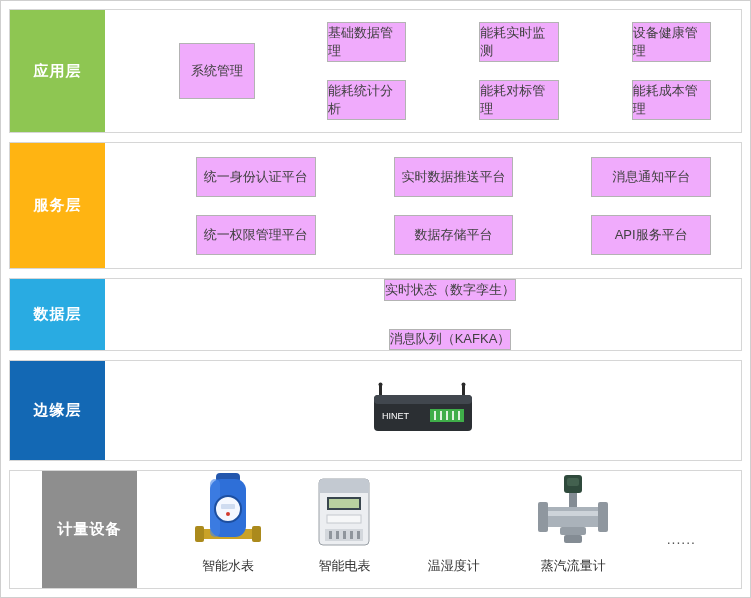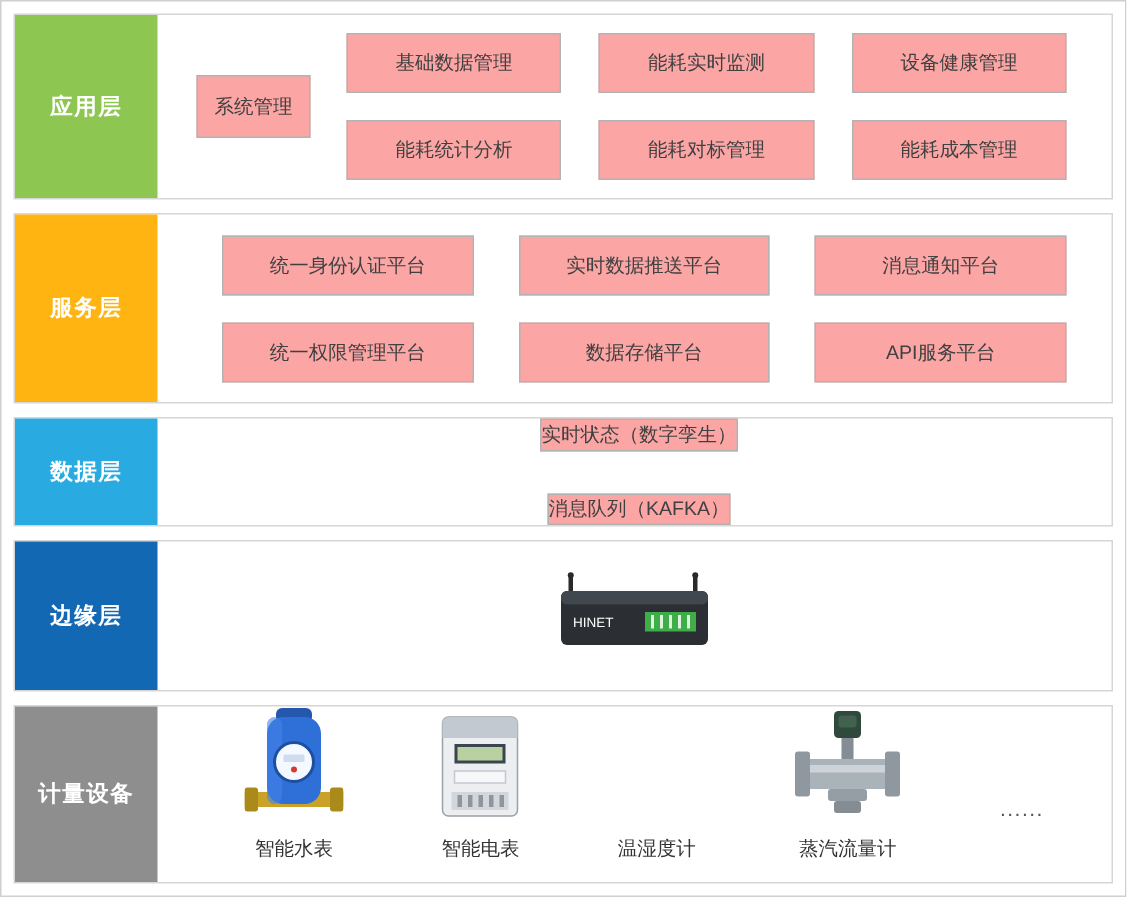--- a/index.html
+++ b/index.html
@@ -35,37 +35,38 @@
     align-items: center;
     justify-content: center;
     color: #ffffff;
     font-weight: bold;
     font-size: 15px;
     letter-spacing: 1px;
   }
   .content { flex: 1; position: relative; }
 
   .box {
-    background: #fca5a5;
+    background: #f0abfc;
     border: 1px solid #b3b3b3;
     display: flex;
     align-items: center;
     justify-content: center;
     font-size: 13px;
     color: #404040;
     height: 40px;
+    margin-left: 48px;
   }
 
   
   .app-content {
     display: flex;
     align-items: center;
     padding: 0 30px 0 26px;
   }
-  .sys-box { width: 76px; height: 42px; flex: none; margin-right: 24px; }
+  .sys-box { width: 76px; height: 56px; flex: none; margin-right: 24px; }
   .grid3 {
     flex: 1;
     display: grid;
     grid-template-columns: repeat(3, 1fr);
     column-gap: 25px;
     row-gap: 18px;
   }
 
   
   .svc-content {
@@ -178,21 +179,21 @@
           <rect x="74" y="29" width="2" height="9" fill="#dff2df"></rect>
           <rect x="80" y="29" width="2" height="9" fill="#dff2df"></rect>
           <rect x="86" y="29" width="2" height="9" fill="#dff2df"></rect>
           <text x="10" y="37" fill="#ffffff" font-size="9" font-family="Liberation Sans, sans-serif">HINET</text>
         </svg>
       </span>
     </div>
   </section>
 
   <section class="row row-dev">
-    <div class="layer-label" style="background-color: rgb(142, 142, 142);">计量设备</div>
+    <div class="layer-label" style="background-color: rgb(142, 142, 142); margin-left: 32px;">计量设备</div>
     <div class="content dev-content">
 
       <div class="device">
         <span>
           <svg width="66" height="74" viewBox="0 0 66 74">
             <rect x="0" y="56" width="66" height="10" fill="#c9a227"></rect>
             <rect x="0" y="53" width="9" height="16" rx="2" fill="#ab8a1c"></rect>
             <rect x="57" y="53" width="9" height="16" rx="2" fill="#ab8a1c"></rect>
             <rect x="21" y="0" width="24" height="10" rx="4" fill="#2457ad"></rect>
             <rect x="15" y="6" width="36" height="58" rx="11" fill="#2e6fd8"></rect>

